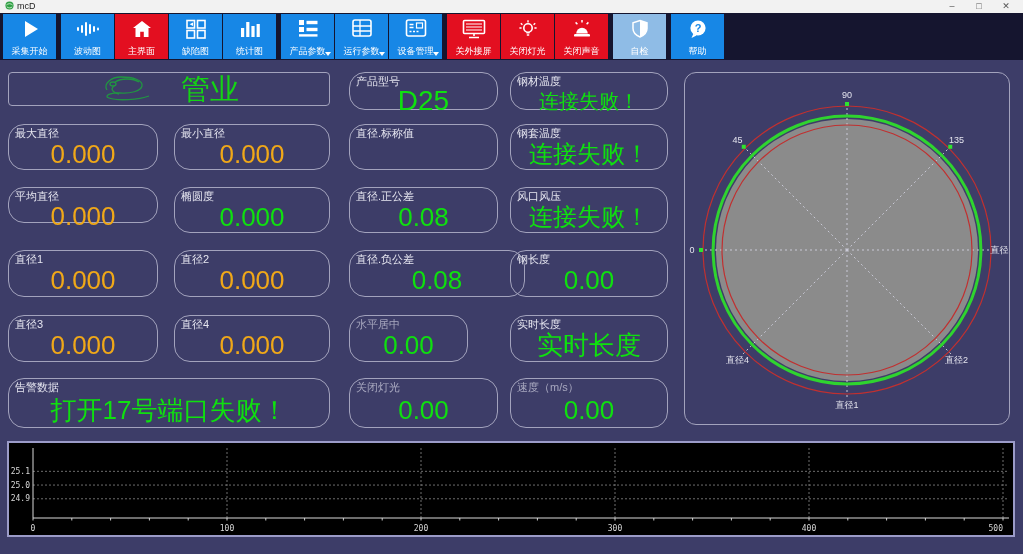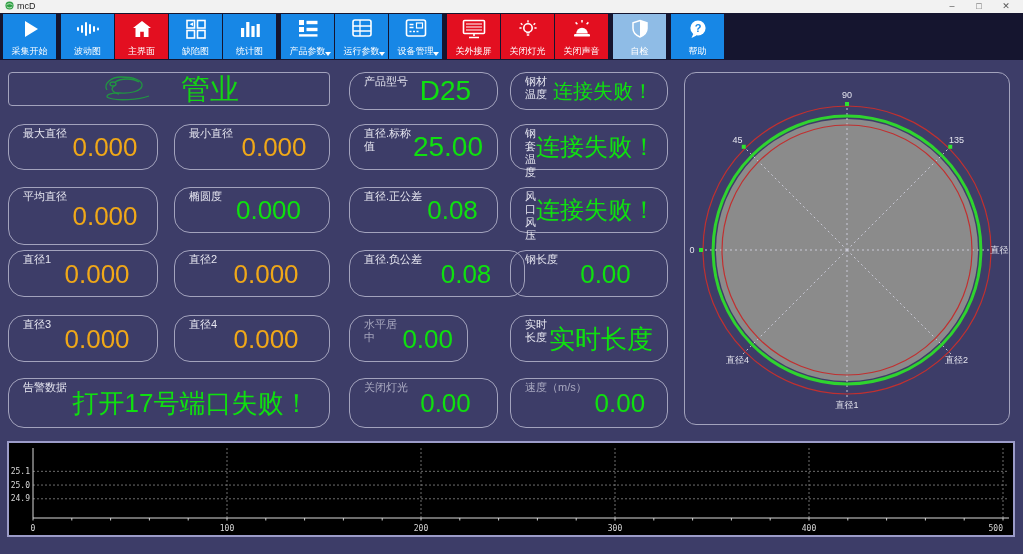--- a/index.html
+++ b/index.html
@@ -12,21 +12,21 @@
   .win-controls span{width:12px;text-align:center;line-height:13px;cursor:pointer}
   
   .toolbar{position:absolute;top:13px;left:0;right:0;height:47px;background:#15152f;display:flex;align-items:center;padding-left:3px}
   .tb-group{display:flex;gap:1px;margin-right:5px;height:45px}
   .tb-btn{position:relative;width:53px;height:45px;border:none;display:flex;flex-direction:column;align-items:center;justify-content:flex-end;padding-bottom:3px;cursor:pointer;color:#fff}
   .tb-icon{position:absolute;top:4px;left:50%;transform:translateX(-50%)}
   .tb-label{font-size:9px;line-height:10px;white-space:nowrap}
   .tb-blue{background:#1787e6}.tb-red{background:#e30f20}.tb-lblue{background:#8fbce6}
   .caret{position:absolute;right:3px;bottom:3px;width:0;height:0;border-left:3.5px solid transparent;border-right:3.5px solid transparent;border-top:4px solid #fff}
   
-  .field{position:absolute;border:1px solid #a3a3bd;border-radius:16px;display:flex;flex-direction:row;padding:2px 14px;background:transparent}
+  .field{position:absolute;border:1px solid #a3a3bd;border-radius:16px;display:flex;flex-direction:column;padding:2px 6px;background:transparent}
   .f-label{font-size:11px;color:#e6e6f0;line-height:13px}
   .f-label.dim{color:#a9a9c0}
   .f-value{flex:1;display:flex;align-items:center;justify-content:center;font-size:26px;line-height:26px;white-space:nowrap}
   .v-orange{color:#f0a818}
   .v-green{color:#0fe00f}
   .fs20{font-size:20px}.fs24{font-size:24px}.fs28{font-size:28px}
   
   .logo-box{position:absolute;left:8px;top:72px;width:322px;height:34px;border:1px solid #a3a3bd;border-radius:4px;display:flex;align-items:center;justify-content:center;gap:16px;overflow:hidden}
   .logo-text{color:#14d414;font-size:29px;font-weight:500;line-height:30px;white-space:nowrap}
   
@@ -194,21 +194,21 @@
 </div>
 
 <div class="field" style="left:8px;top:124px;width:150px;height:46px">
   <span class="f-label">最大直径</span>
   <span class="f-value v-orange">0.000</span>
 </div>
 <div class="field" style="left:174px;top:124px;width:156px;height:46px">
   <span class="f-label">最小直径</span>
   <span class="f-value v-orange">0.000</span>
 </div>
-<div class="field" style="left:8px;top:187px;width:150px;height:58px">
+<div class="field" style="left:8px;top:187px;width:150px;height:36px">
   <span class="f-label">平均直径</span>
   <span class="f-value v-orange">0.000</span>
 </div>
 <div class="field" style="left:174px;top:187px;width:156px;height:46px">
   <span class="f-label">椭圆度</span>
   <span class="f-value v-green">0.000</span>
 </div>
 <div class="field" style="left:8px;top:250px;width:150px;height:47px">
   <span class="f-label">直径1</span>
   <span class="f-value v-orange">0.000</span>
@@ -229,21 +229,20 @@
   <span class="f-label">告警数据</span>
   <span class="f-value v-green">打开17号端口失败！</span>
 </div>
 
 <div class="field" style="left:349px;top:72px;width:149px;height:38px">
   <span class="f-label">产品型号</span>
   <span class="f-value v-green fs28">D25</span>
 </div>
 <div class="field" style="left:349px;top:124px;width:149px;height:46px">
   <span class="f-label">直径.标称值</span>
-  <span class="f-value v-green fs28">25.00</span>
 </div>
 <div class="field" style="left:349px;top:187px;width:149px;height:46px">
   <span class="f-label">直径.正公差</span>
   <span class="f-value v-green">0.08</span>
 </div>
 <div class="field" style="left:349px;top:250px;width:176px;height:47px">
   <span class="f-label">直径.负公差</span>
   <span class="f-value v-green">0.08</span>
 </div>
 <div class="field" style="left:349px;top:315px;width:119px;height:47px">

